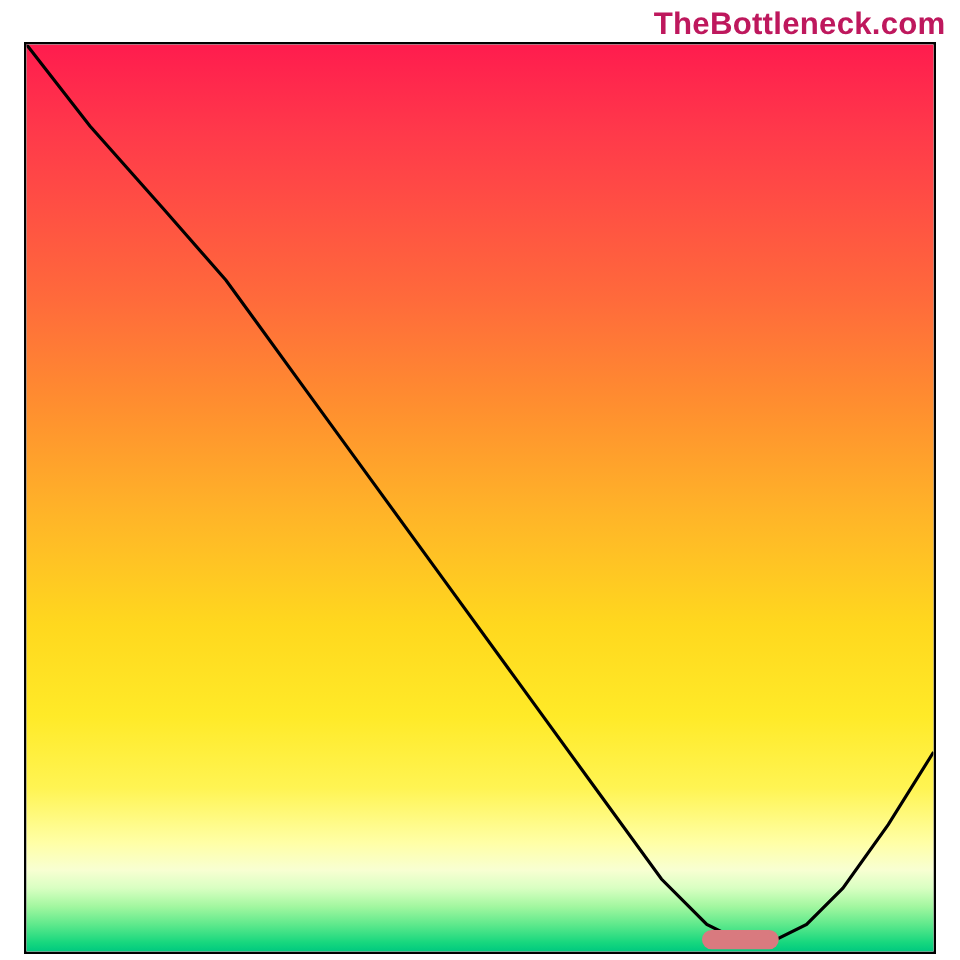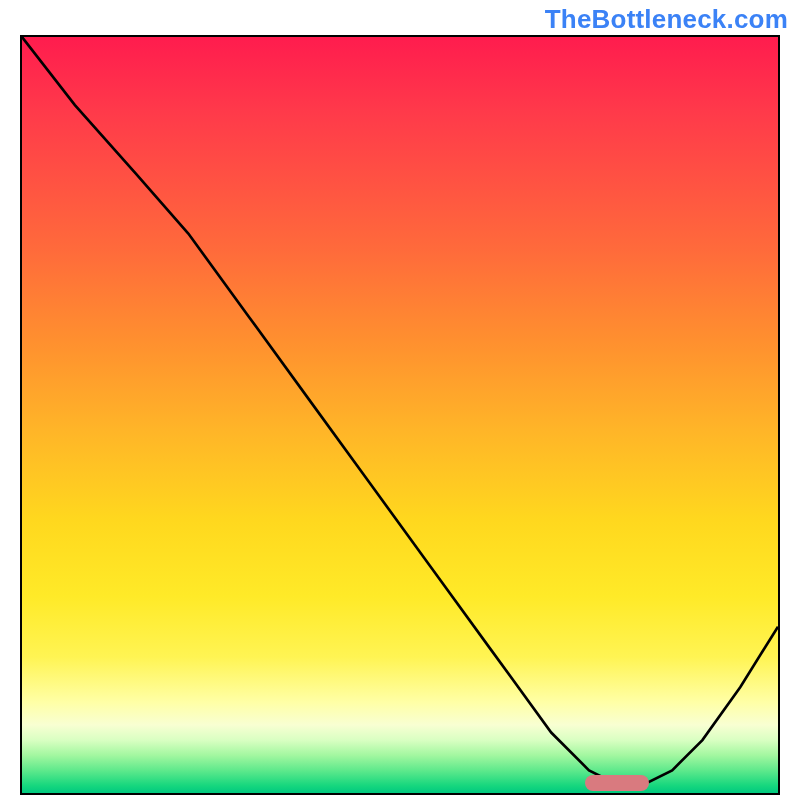--- a/index.html
+++ b/index.html
@@ -15,21 +15,21 @@
     width: 800px;
     height: 800px;
   }
   .watermark {
     position: absolute;
     top: 4px;
     right: 12px;
     font-family: Arial, Helvetica, sans-serif;
     font-size: 26px;
     font-weight: 600;
-    color: #3b82f6;
+    color: #be185d;
     letter-spacing: 0.2px;
     z-index: 10;
   }
   .plot-area {
     position: absolute;
     left: 20px;
     top: 35px;
     width: 760px;
     height: 760px;
     box-sizing: border-box;

